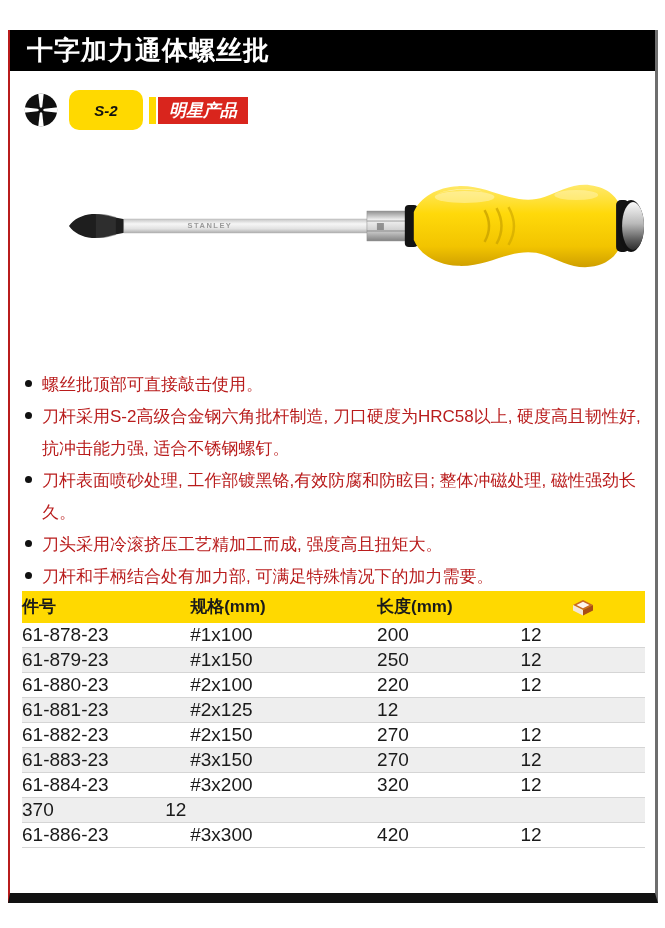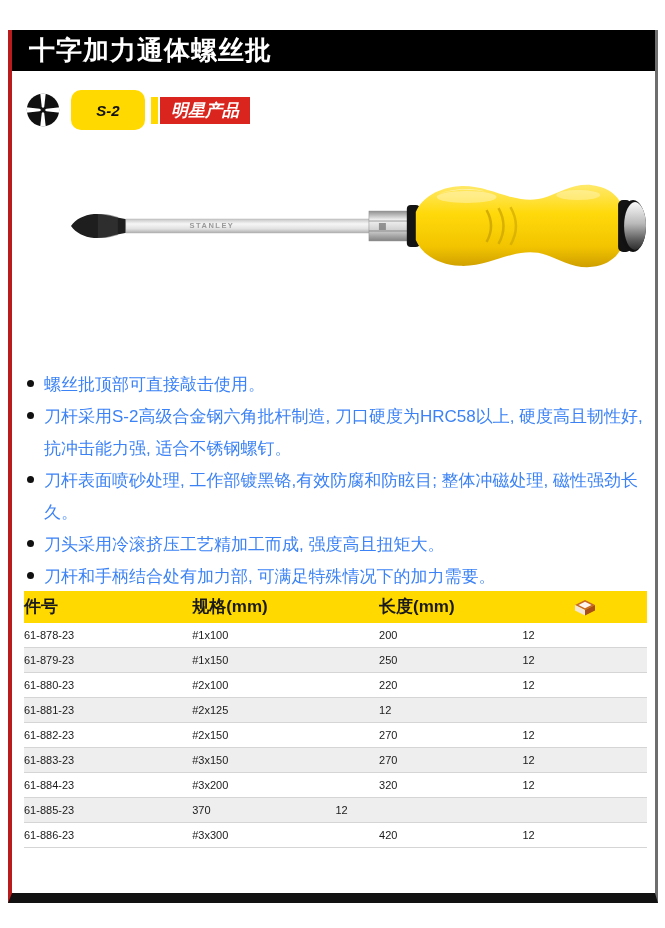--- a/index.html
+++ b/index.html
@@ -5,21 +5,21 @@
   * { margin:0; padding:0; box-sizing:border-box; }
   html,body { background:#fff; }
   body {
     width:665px; height:928px; position:relative; overflow:hidden;
     font-family:"Liberation Sans","DejaVu Sans",sans-serif;
     color:#1a1a1a;
   }
   
   .frame {
     position:absolute; left:8px; top:30px; width:650px; height:873px;
-    border-left:4px solid #b91c1c;
+    border-left:2px solid #b91c1c;
     border-right:3px solid #6e6e6e;
     border-bottom:10px solid #111;
     background:#fff;
   }
   .title-bar {
     height:41px; background:#000; display:flex; align-items:center;
     padding-left:17px;
   }
   .title-bar h1 {
     color:#fff; font-size:26px; font-weight:bold; letter-spacing:1px;
@@ -39,38 +39,38 @@
   .badge-star .red-box {
     margin-left:2px; height:27px; background:#D9251D; color:#fff;
     display:flex; align-items:center; padding:0 11px;
     font-style:italic; font-weight:bold; font-size:17px;
   }
   
   .product-image { position:absolute; left:56px; top:140px; width:578px; height:112px; }
   
   .features {
     position:absolute; left:15px; top:339px; width:625px;
-    list-style:none; font-size:17px; line-height:32px; color:#3b82f6;
+    list-style:none; font-size:17px; line-height:32px; color:#b91c1c;
   }
   .features li { padding-left:17px; text-indent:-17px; }
   .features li::before {
     content:""; display:inline-block; width:7px; height:7px; border-radius:50%;
     background:#111; margin-right:10px; vertical-align:3px;
   }
   
   .spec-table { position:absolute; left:12px; top:561px; width:623px; }
   .trow { display:flex; width:100%; }
   .trow .c1 { width:27%; } .trow .c2 { width:30%; } .trow .c3 { width:23%; } .trow .c4 { width:20%; }
   .tcell { }
   .thead {
     background:#FFD900; height:32px; font-weight:bold; font-size:17px;
   }
   .thead .tcell { line-height:32px; }
   .thead .c4 { display:flex; align-items:center; justify-content:center; }
-  .tbody-row { height:25px; font-size:11px; border-bottom:1px solid #d5d5d5; }
+  .tbody-row { height:25px; font-size:19px; border-bottom:1px solid #d5d5d5; }
   .tbody-row .tcell { line-height:24px; }
   .tbody-row.alt { background:#EEEEEE; }
   .carton-icon { width:24px; height:19px; display:block; }
 </style>
 </head>
 <body>
 
 <div class="frame">
 
   <div class="title-bar">
@@ -225,21 +225,20 @@
       <div class="tcell c3">270</div>
       <div class="tcell c4">12</div>
     </div>
     <div class="trow tbody-row">
       <div class="tcell c1">61-884-23</div>
       <div class="tcell c2">#3x200</div>
       <div class="tcell c3">320</div>
       <div class="tcell c4">12</div>
     </div>
     <div class="trow tbody-row alt">
-      <div class="tcell c1">61-885-23</div>
       <div class="tcell c3">370</div>
       <div class="tcell c4">12</div>
     </div>
     <div class="trow tbody-row">
       <div class="tcell c1">61-886-23</div>
       <div class="tcell c2">#3x300</div>
       <div class="tcell c3">420</div>
       <div class="tcell c4">12</div>
     </div>
   </div>

